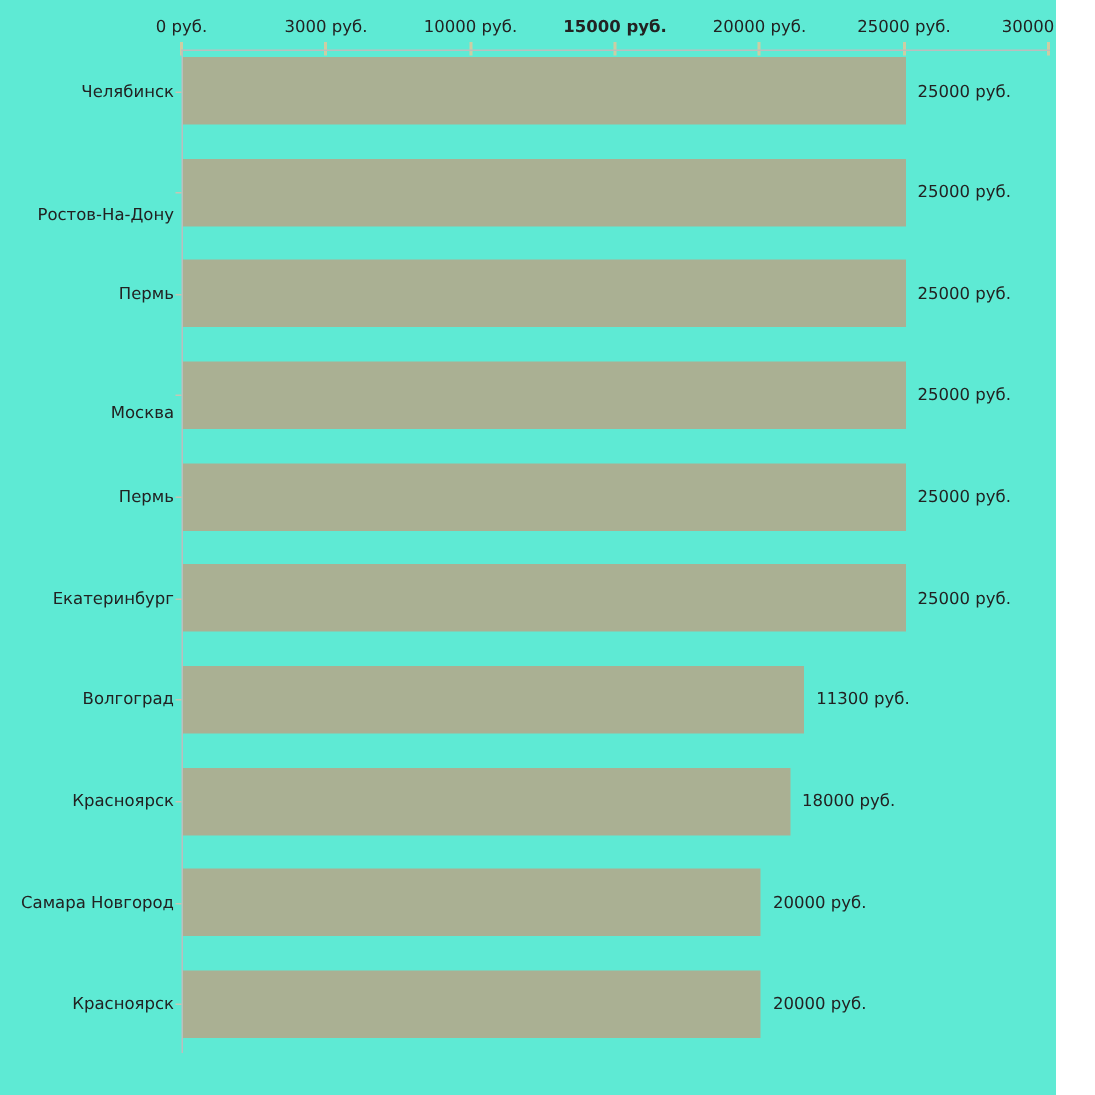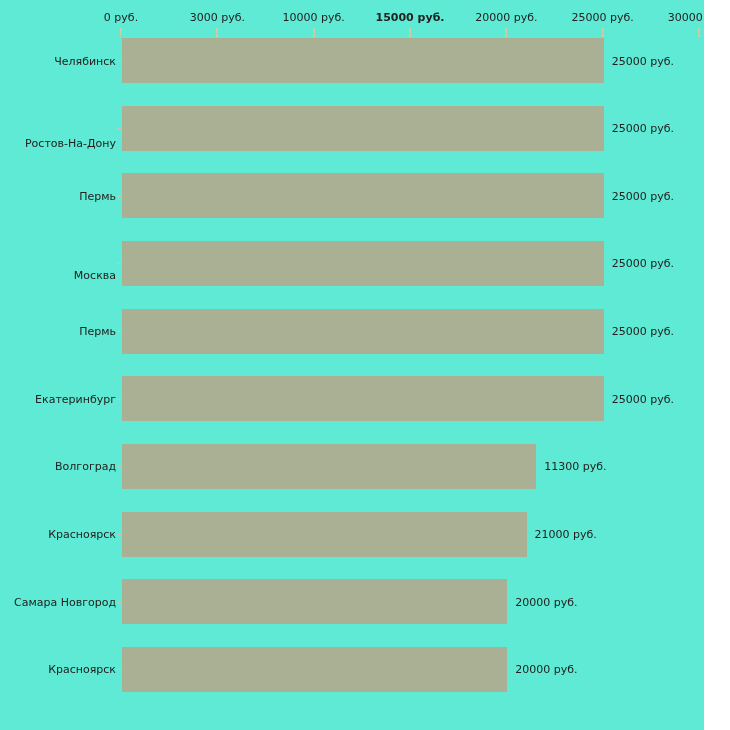--- a/index.html
+++ b/index.html
@@ -120,21 +120,21 @@
       <div class="bar-row" style="position: absolute; left: 0px; top: 0px;">
         <div class="cat-label" style="left: 0px; top: 466.46px; width: 116px;">Волгоград</div>
         <div class="cat-tick" style="left: 117px; top: 466.46px; width: 4px; background: rgb(198, 198, 180);"></div>
         <div class="bar" style="left: 122px; top: 443.96px; width: 414.233px; height: 45px; background: rgb(170, 176, 147);"></div>
         <div class="val-label" style="left: 544.233px; top: 466.46px;">11300 руб.</div>
       </div>
       <div class="bar-row" style="position: absolute; left: 0px; top: 0px;">
         <div class="cat-label" style="left: 0px; top: 534.12px; width: 116px;">Красноярск</div>
         <div class="cat-tick" style="left: 117px; top: 534.12px; width: 4px; background: rgb(198, 198, 180);"></div>
         <div class="bar" style="left: 122px; top: 511.62px; width: 404.6px; height: 45px; background: rgb(170, 176, 147);"></div>
-        <div class="val-label" style="left: 534.6px; top: 534.12px;">21000 руб.</div>
+        <div class="val-label" style="left: 534.6px; top: 534.12px;">18000 руб.</div>
       </div>
       <div class="bar-row" style="position: absolute; left: 0px; top: 0px;">
         <div class="cat-label" style="left: 0px; top: 601.78px; width: 116px;">Самара Новгород</div>
         <div class="cat-tick" style="left: 117px; top: 601.78px; width: 4px; background: rgb(198, 198, 180);"></div>
         <div class="bar" style="left: 122px; top: 579.28px; width: 385.333px; height: 45px; background: rgb(170, 176, 147);"></div>
         <div class="val-label" style="left: 515.333px; top: 601.78px;">20000 руб.</div>
       </div>
       <div class="bar-row" style="position: absolute; left: 0px; top: 0px;">
         <div class="cat-label" style="left: 0px; top: 669.44px; width: 116px;">Красноярск</div>
         <div class="cat-tick" style="left: 117px; top: 669.44px; width: 4px; background: rgb(198, 198, 180);"></div>

